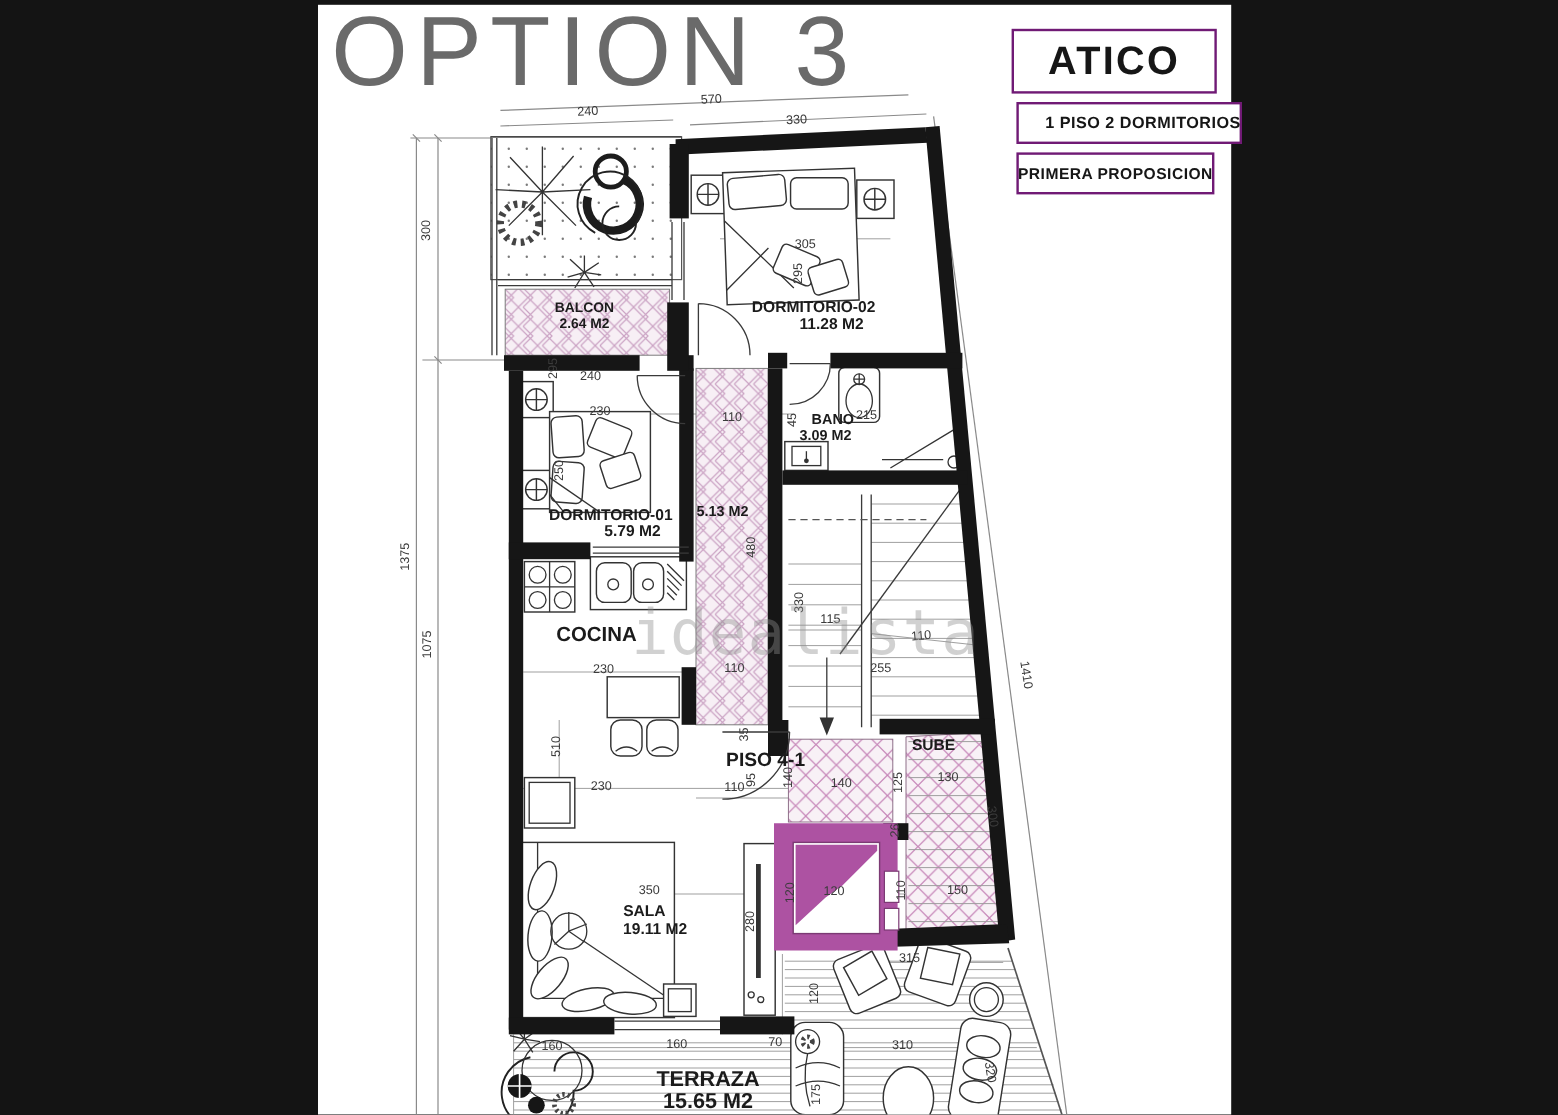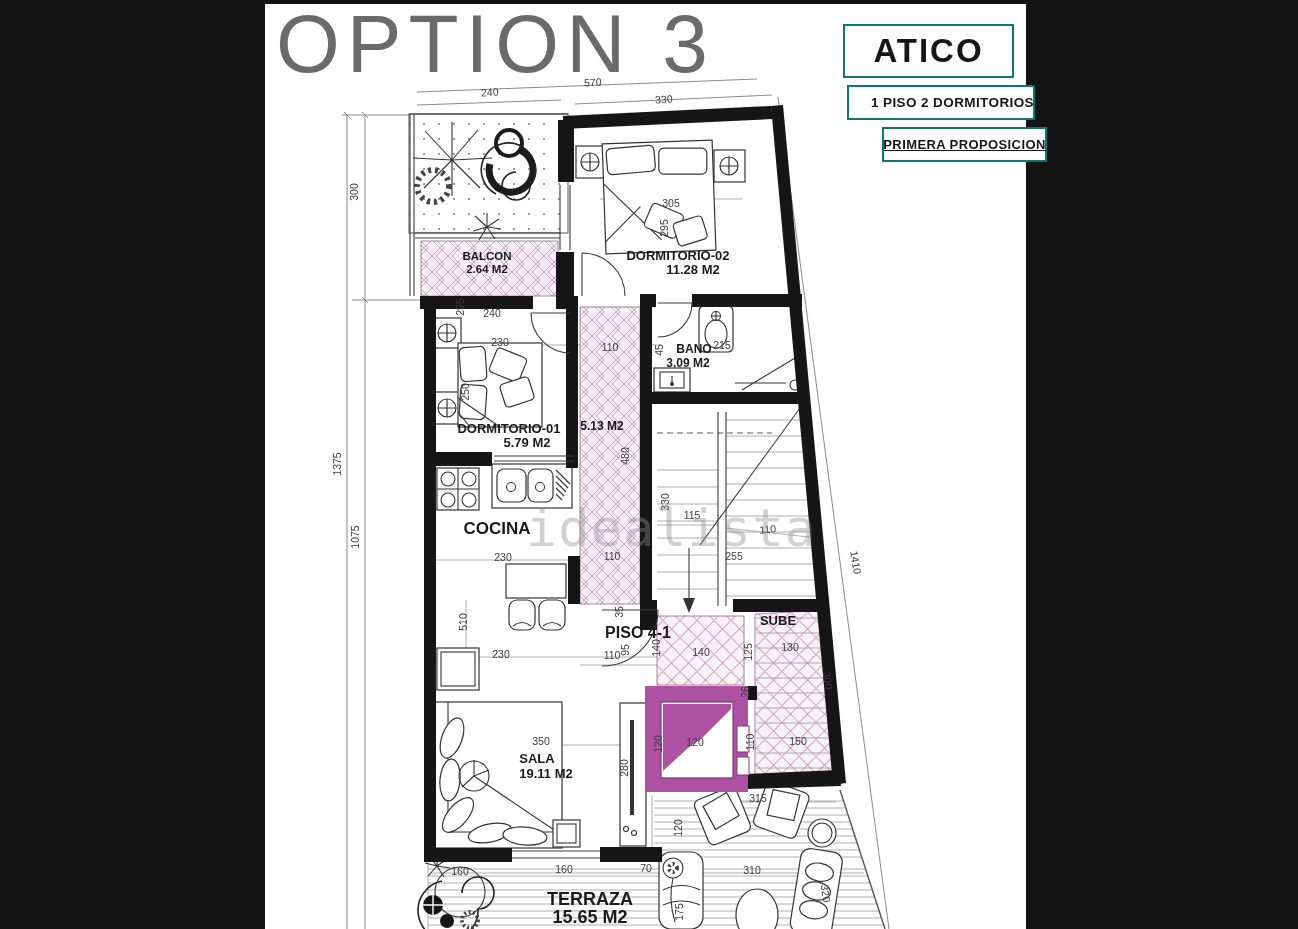--- a/index.html
+++ b/index.html
@@ -1,22 +1,22 @@
 <!DOCTYPE html>
 <html><head>
 <meta charset="utf-8">
 <style>
   html,body{margin:0;padding:0;background:#101010;}
   .stage{position:relative;width:1298px;height:929px;overflow:hidden;background:#141414;font-family:"Liberation Sans",sans-serif;}
   .paper{position:absolute;left:265px;top:4px;width:761px;height:925px;background:#ffffff;}
   .title{position:absolute;left:276px;top:0px;font-size:82px;line-height:88px;letter-spacing:7px;color:#6a6a6a;font-weight:400;white-space:nowrap;}
-  .badge{position:absolute;border:2px solid #0f766e;background:#fff;display:flex;align-items:center;justify-content:center;font-weight:bold;color:#161616;white-space:nowrap;}
+  .badge{position:absolute;border:2px solid #701a75;background:#fff;display:flex;align-items:center;justify-content:center;font-weight:bold;color:#161616;white-space:nowrap;}
   .badge-atico{left:843px;top:24px;width:167px;height:50px;font-size:33px;letter-spacing:2px;}
   .badge-sub1{left:847px;top:85px;width:161px;height:31px;font-size:13.5px;letter-spacing:.4px;padding-left:23px;}
-  .badge-sub2{left:882px;top:127px;width:161px;height:31px;font-size:13px;letter-spacing:.4px;text-decoration:underline;}
+  .badge-sub2{left:847px;top:127px;width:161px;height:31px;font-size:13px;letter-spacing:.4px;}
   .watermark{position:absolute;left:526px;top:498px;font-family:"DejaVu Sans Mono",monospace;font-weight:normal;font-size:52px;color:#8f8f8f;opacity:.40;letter-spacing:1px;pointer-events:none;}
   svg{position:absolute;left:0;top:0;}
   svg text.dim{font-family:"Liberation Sans",sans-serif;font-size:10.5px;fill:#3b3b3b;text-anchor:middle;}
   svg text.room{font-family:"Liberation Sans",sans-serif;font-weight:bold;fill:#1b1b1b;text-anchor:middle;}
   .thin{stroke:#3a3a3a;stroke-width:1.1;fill:none;}
   .hair{stroke:#9b9b9b;stroke-width:.8;fill:none;}
   .dimline{stroke:#8a8a8a;stroke-width:1;fill:none;}
   .furn{stroke:#333;stroke-width:1.2;fill:#fff;}
   .furnline{stroke:#333;stroke-width:1.1;fill:none;}
 </style>

